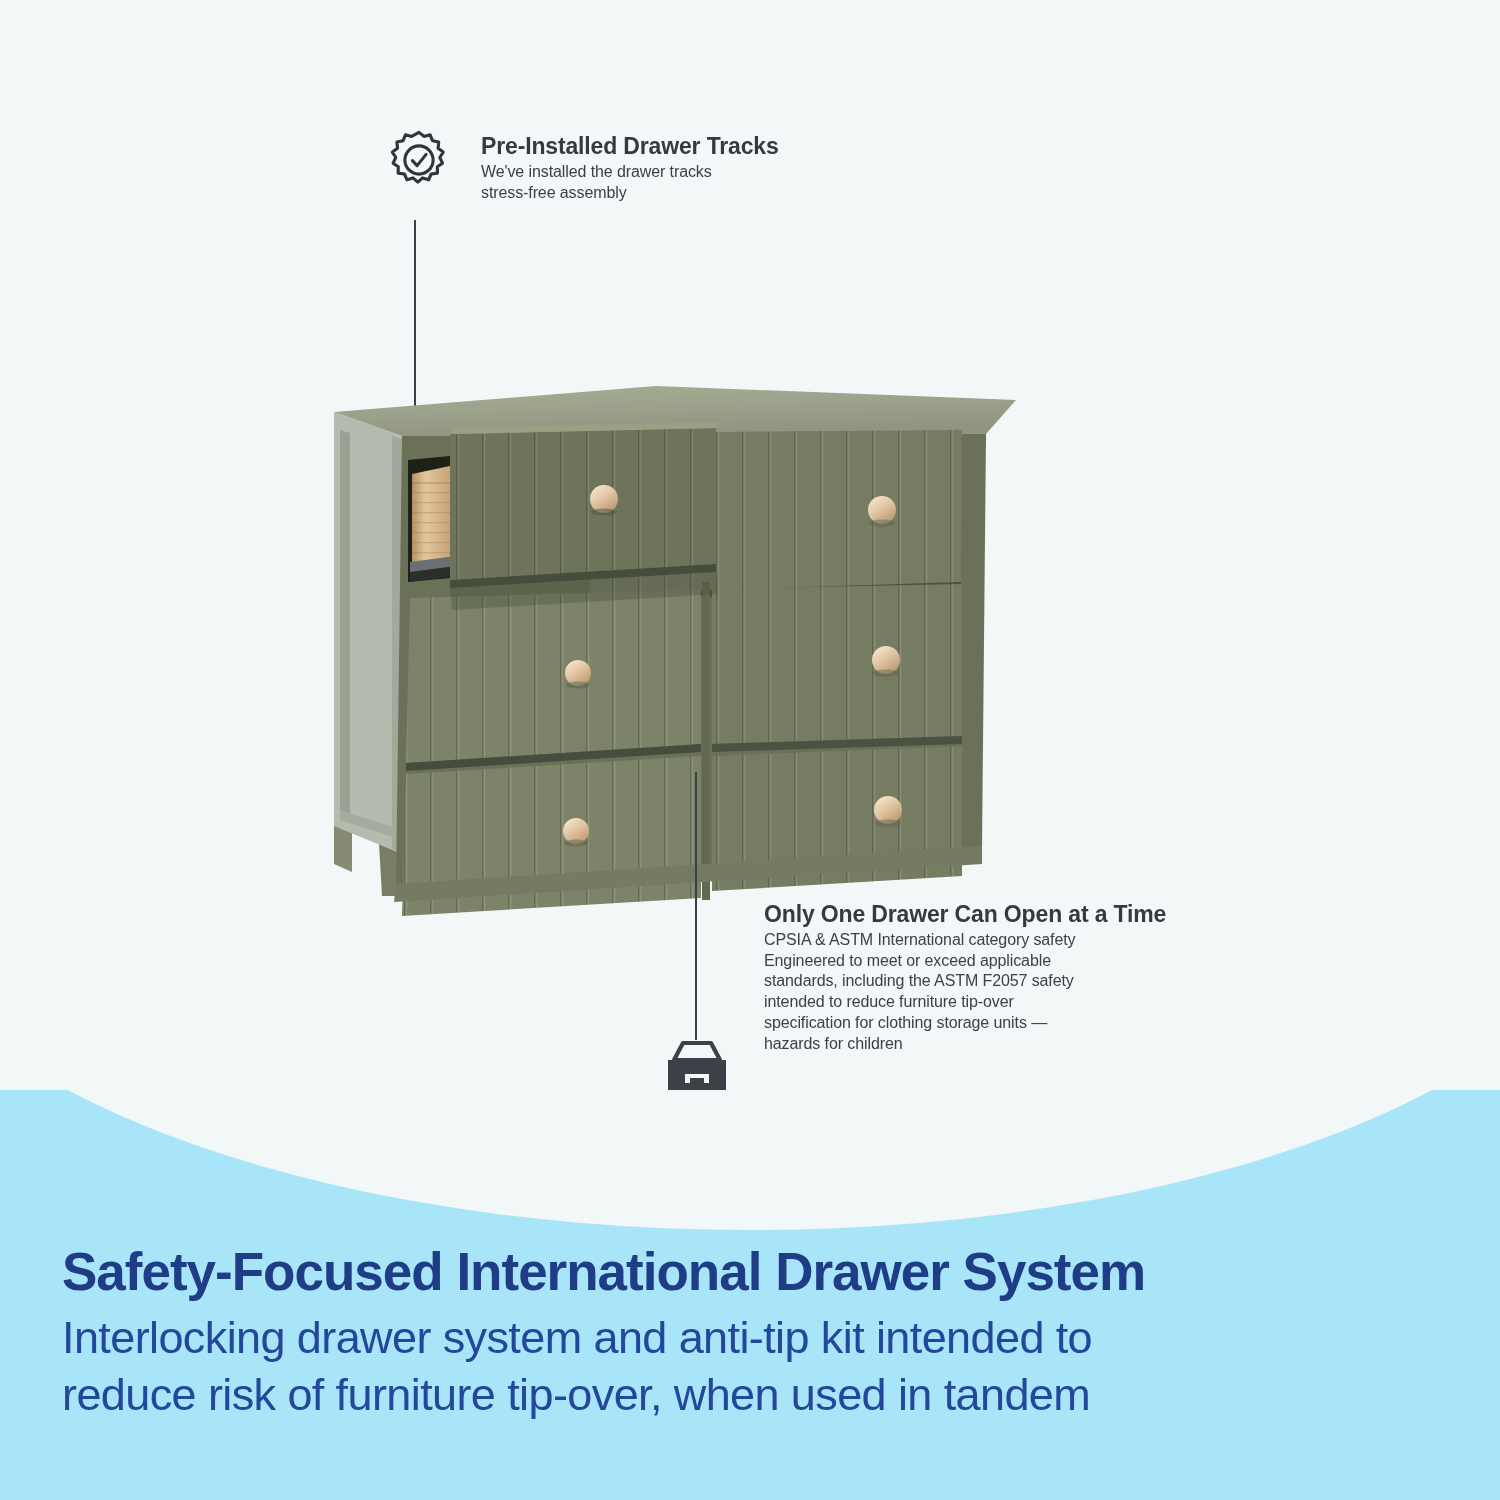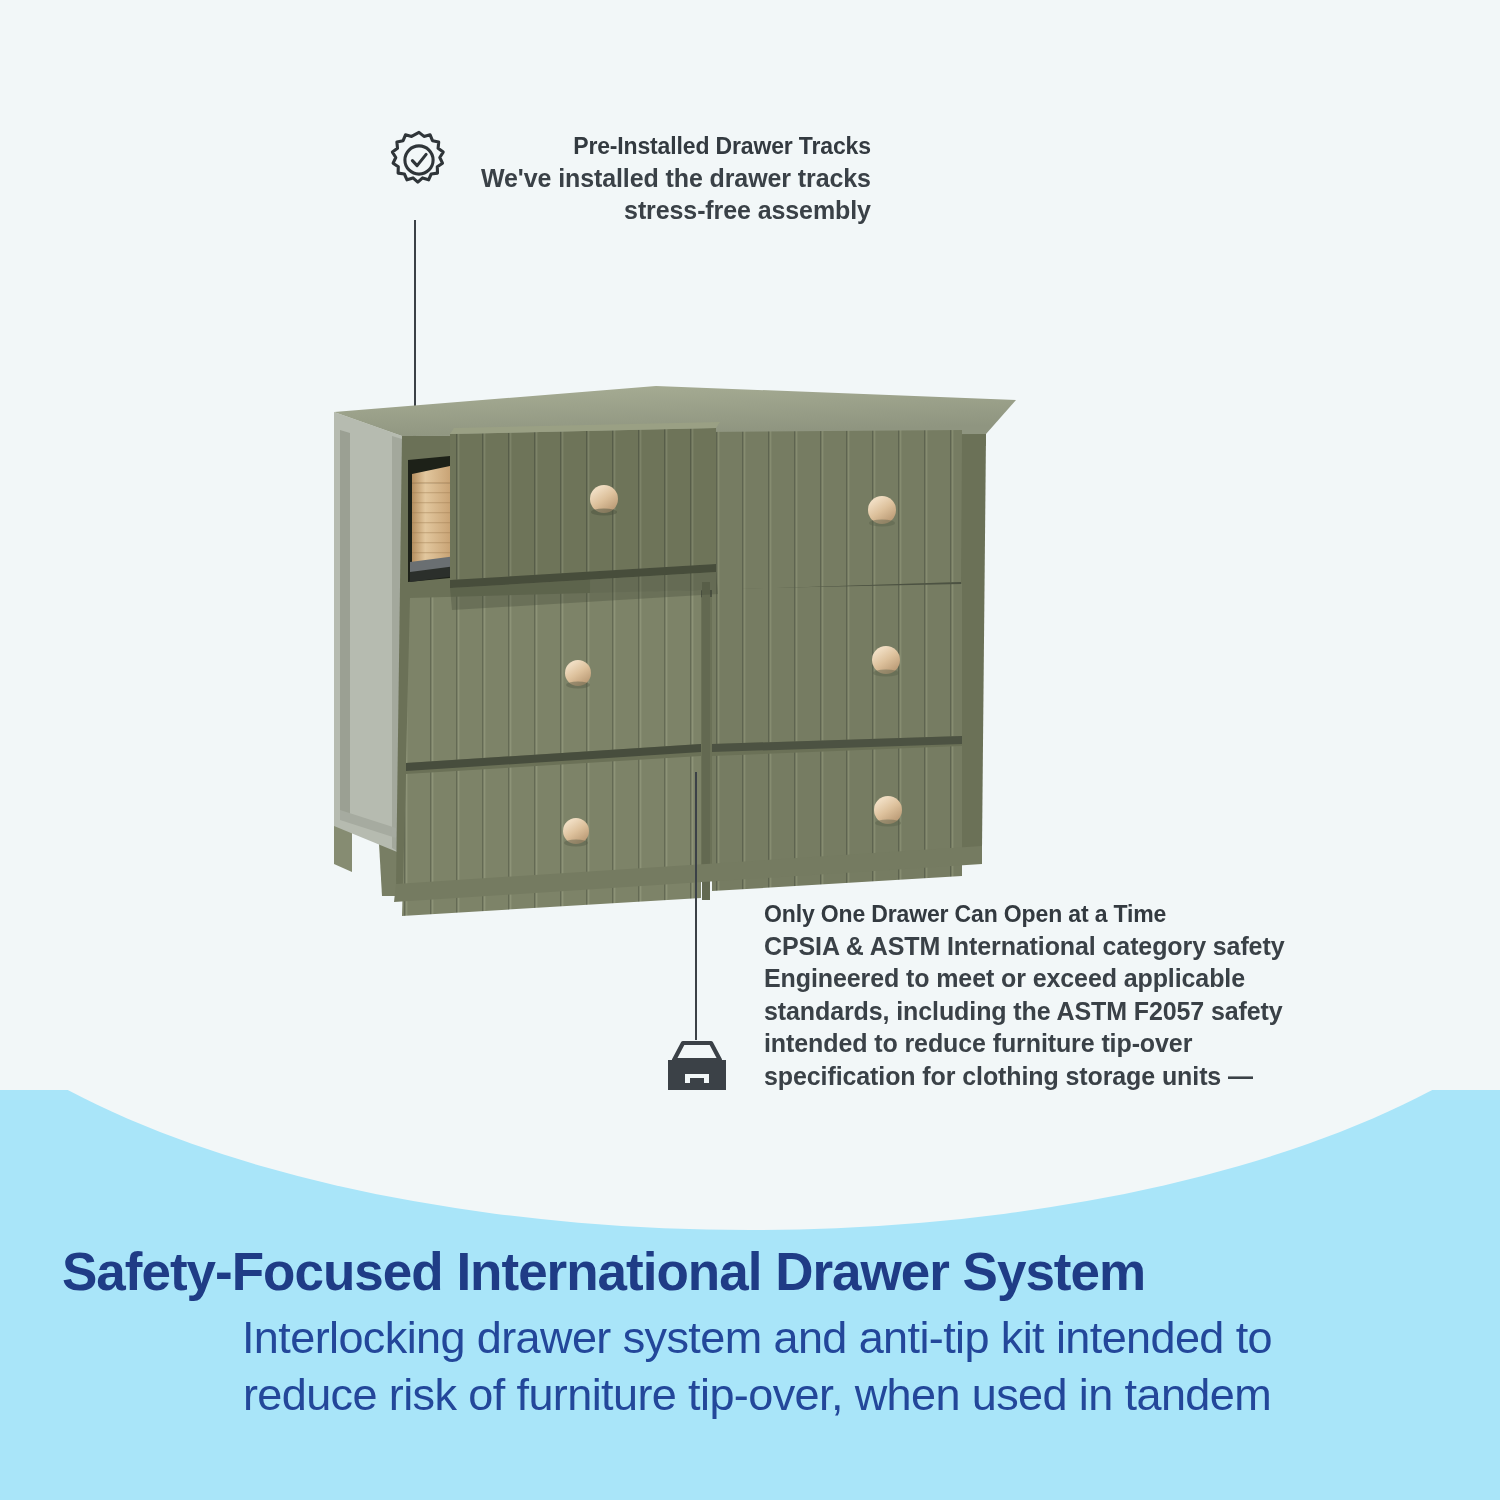--- a/index.html
+++ b/index.html
@@ -48,22 +48,22 @@
 
   .callout-title {
     font-size:23px;
     font-weight:bold;
     color:#333a40;
     letter-spacing:-0.15px;
     line-height:1.30;
     white-space:nowrap;
   }
   .callout-body {
-    font-size:25px;
-    font-weight:bold;
+    font-size:16px;
+    font-weight:normal;
     color:#3a4147;
     line-height:1.30;
     letter-spacing:-0.1px;
   }
   .callout-body span { display:block; white-space:nowrap; }
 
   
   .leader {
     position:absolute;
     background:#3b4147;
@@ -93,41 +93,41 @@
     white-space:nowrap;
   }
   .subhead {
     margin-top:9px;
     font-size:45px;
     font-weight:normal;
     color:#23479a;
     letter-spacing:-0.6px;
     line-height:1.26;
   }
-  .subhead span { display:block; white-space:nowrap;text-align:center; }
+  .subhead span { display:block; white-space:nowrap; }
 </style>
 </head>
 <body>
 
 <div id="infographic">
 
   <div class="callout" style="left:0; top:0; width:1500px; height:280px;">
 
     <span class="callout-icon" style="left:387px; top:128px; width:64px; height:64px;">
       <svg width="64" height="64" viewBox="0 0 64 64">
         <g fill="none" stroke="#2f3539" stroke-width="3.1" stroke-linejoin="round" stroke-linecap="round">
           <path d="M32 4.4
                    l5.0 4.0 6.1 -1.6 2.4 5.9 6.2 1.3 -0.6 6.3 5.1 3.8 -3.4 5.4 2.7 5.7 -5.2 3.6 0.2 6.3 -6.3 0.9 -2.6 5.8 -6.0 -1.9 -4.8 4.2 -4.8 -4.2 -6.0 1.9 -2.6 -5.8 -6.3 -0.9 0.2 -6.3 -5.2 -3.6 2.7 -5.7 -3.4 -5.4 5.1 -3.8 -0.6 -6.3 6.2 -1.3 2.4 -5.9 6.1 1.6 Z"></path>
           <circle cx="32" cy="32" r="14.1"></circle>
           <path d="M25.4 32.6 l4.7 5.0 9.0 -11.2"></path>
         </g>
       </svg>
     </span>
 
-    <div class="callout-text" style="left:481px; top:132px;text-align:right;">
+    <div class="callout-text" style="left:481px; top:132px;">
       <div class="callout-title">Pre-Installed Drawer Tracks</div>
       <div class="callout-body">
         <span>We've installed the drawer tracks</span>
         <span>stress-free assembly</span>
       </div>
     </div>
 
     <span class="leader" style="left:414px; top:220px; height:240px;"></span>
   </div>
 

